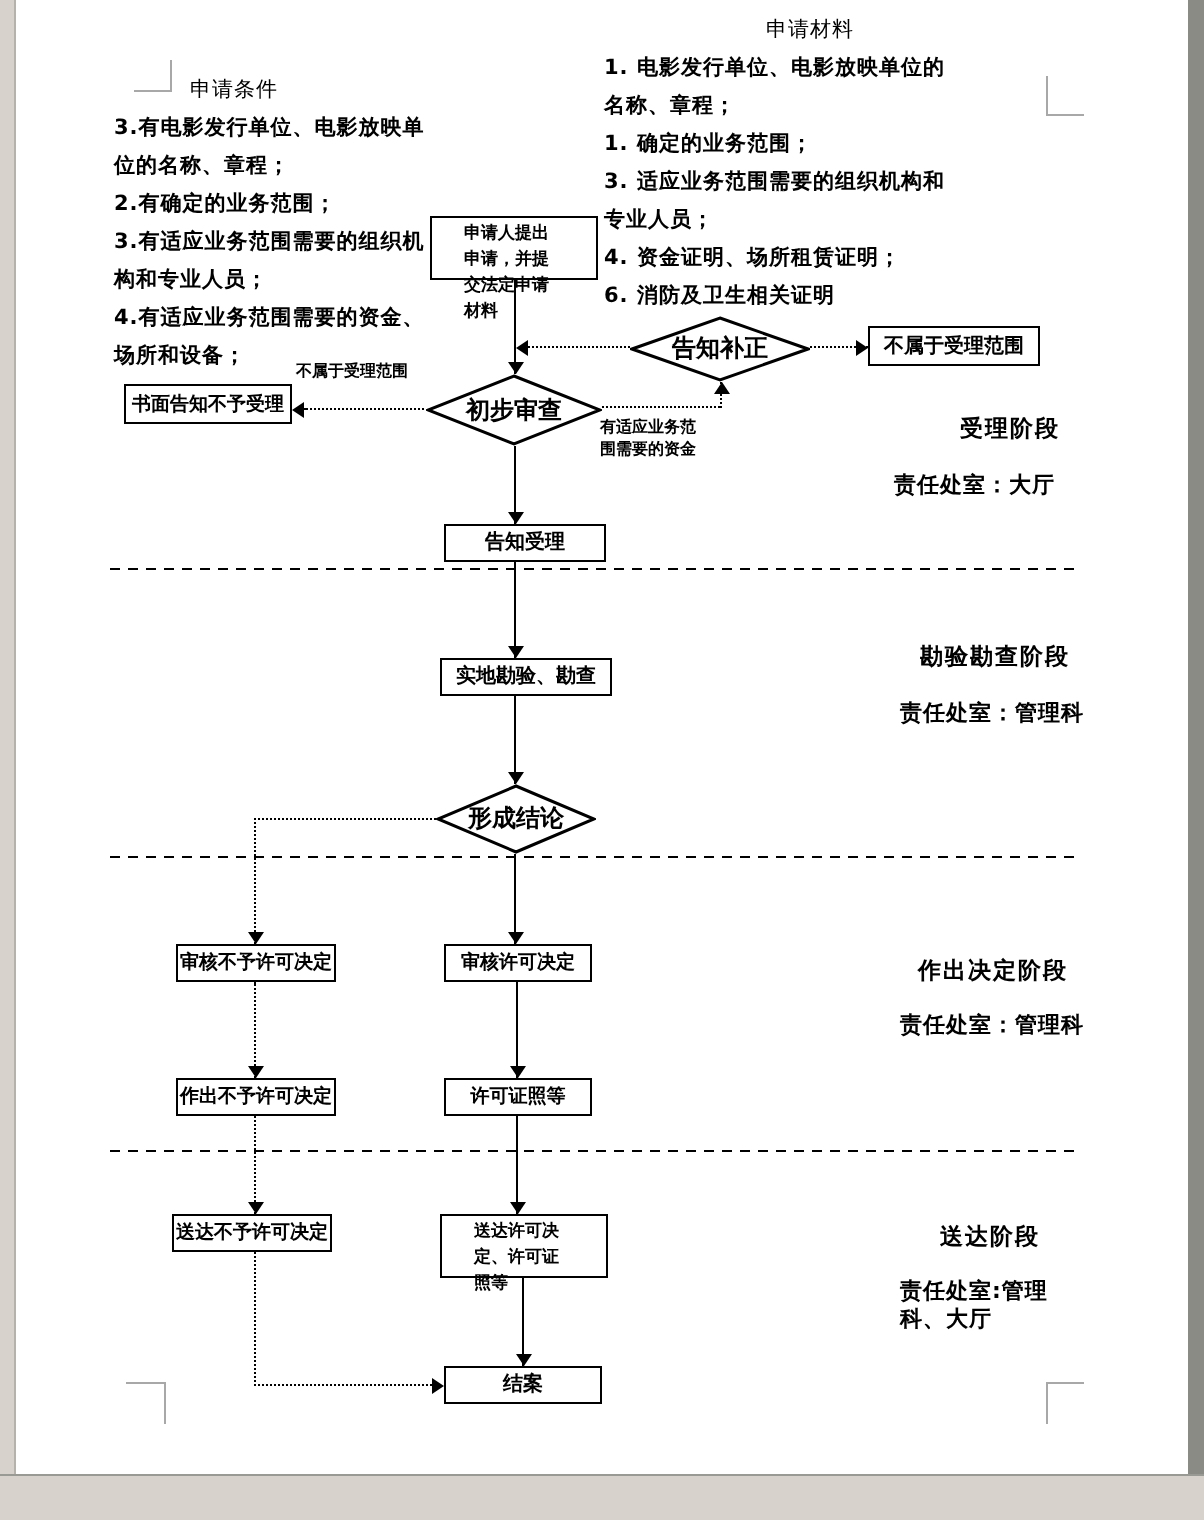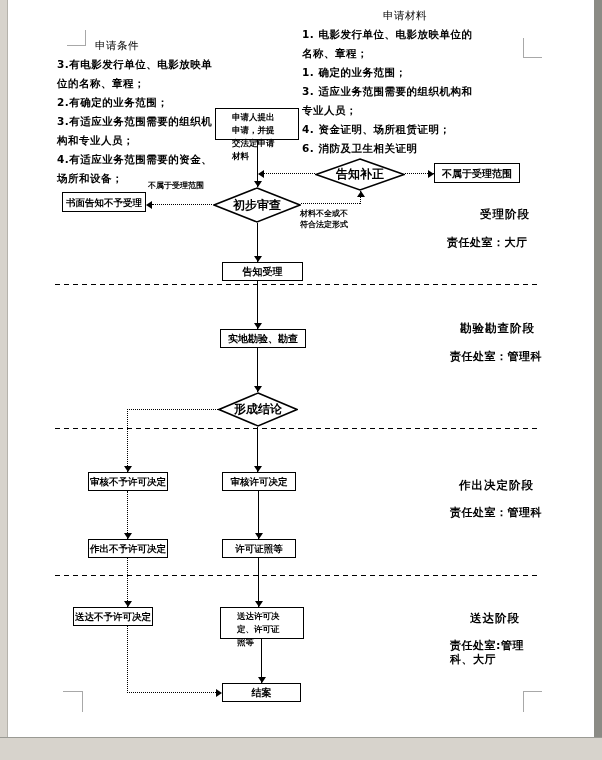--- a/index.html
+++ b/index.html
@@ -81,21 +81,21 @@
 
   <div class="box wrap2" style="left:215px;top:108px;width:84px;height:32px">申请人提出申请，并提交法定申请材料</div>
   <div class="box" style="left:434px;top:163px;width:86px;height:20px">不属于受理范围</div>
   <div class="box" style="left:62px;top:192px;width:84px;height:20px;font-size:9.5px">书面告知不予受理</div>
   <div class="box" style="left:222px;top:262px;width:81px;height:19px">告知受理</div>
   <div class="box" style="left:220px;top:329px;width:86px;height:19px">实地勘验、勘查</div>
   <div class="box" style="left:88px;top:472px;width:80px;height:19px;font-size:9.5px">审核不予许可决定</div>
   <div class="box" style="left:222px;top:472px;width:74px;height:19px;font-size:9.5px">审核许可决定</div>
   <div class="box" style="left:88px;top:539px;width:80px;height:19px;font-size:9.5px">作出不予许可决定</div>
   <div class="box" style="left:222px;top:539px;width:74px;height:19px;font-size:9.5px">许可证照等</div>
-  <div class="box" style="left:73px;top:607px;width:80px;height:19px;font-size:9.5px">送达不予许可决定</div>
+  <div class="box" style="left:86px;top:607px;width:80px;height:19px;font-size:9.5px">送达不予许可决定</div>
   <div class="box wrap2" style="left:220px;top:607px;width:84px;height:32px">送达许可决定、许可证照等</div>
   <div class="box" style="left:222px;top:683px;width:79px;height:19px">结案</div>
 
   <div class="diamond" style="left:213px;top:187px;width:88px;height:36px">
     <svg width="88" height="36" viewBox="0 0 88 36">
       <polygon points="44,1 87,18 44,35 1,18" fill="#fff" stroke="#000" stroke-width="1.5"></polygon>
     </svg>
     <span class="dlabel">初步审查</span>
   </div>
   <div class="diamond" style="left:315px;top:158px;width:90px;height:33px">
@@ -142,21 +142,21 @@
   <div class="arrd" style="left:123.5px;top:466px"></div>
   <div class="dotv" style="left:127px;top:491px;height:48px"></div>
   <div class="arrd" style="left:123.5px;top:533px"></div>
   <div class="dotv" style="left:127px;top:558px;height:49px"></div>
   <div class="arrd" style="left:123.5px;top:601px"></div>
   <div class="dotv" style="left:127px;top:626px;height:67px"></div>
   <div class="doth" style="left:127px;top:692px;width:89px"></div>
   <div class="arrr" style="left:216px;top:689px"></div>
 
   <div class="small" style="left:148px;top:180px;white-space:nowrap">不属于受理范围</div>
-  <div class="small" style="left:300px;top:208px;width:52px">材料不全或不符合法定形式</div>
+  <div class="small" style="left:300px;top:208px;width:52px">有适应业务范围需要的资金</div>
 
   <div class="stage" style="left:480px;top:207px">受理阶段</div>
   <div class="dept" style="left:447px;top:236px">责任处室：大厅</div>
   <div class="stage" style="left:460px;top:321px">勘验勘查阶段</div>
   <div class="dept" style="left:450px;top:350px">责任处室：管理科</div>
   <div class="stage" style="left:459px;top:478px">作出决定阶段</div>
   <div class="dept" style="left:450px;top:506px">责任处室：管理科</div>
   <div class="stage" style="left:470px;top:611px">送达阶段</div>
   <div class="dept" style="left:450px;top:639px;width:96px">责任处室:管理科、大厅</div>
 

